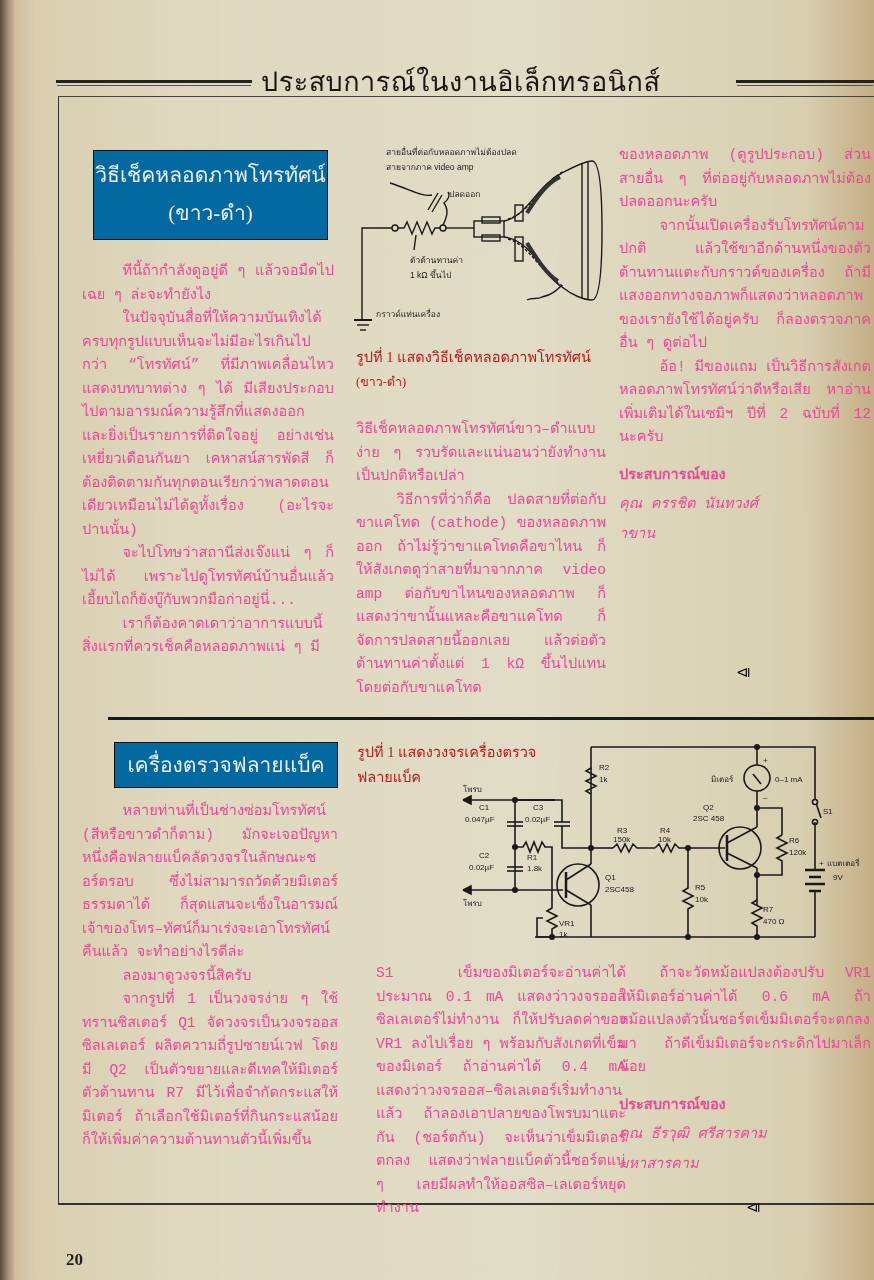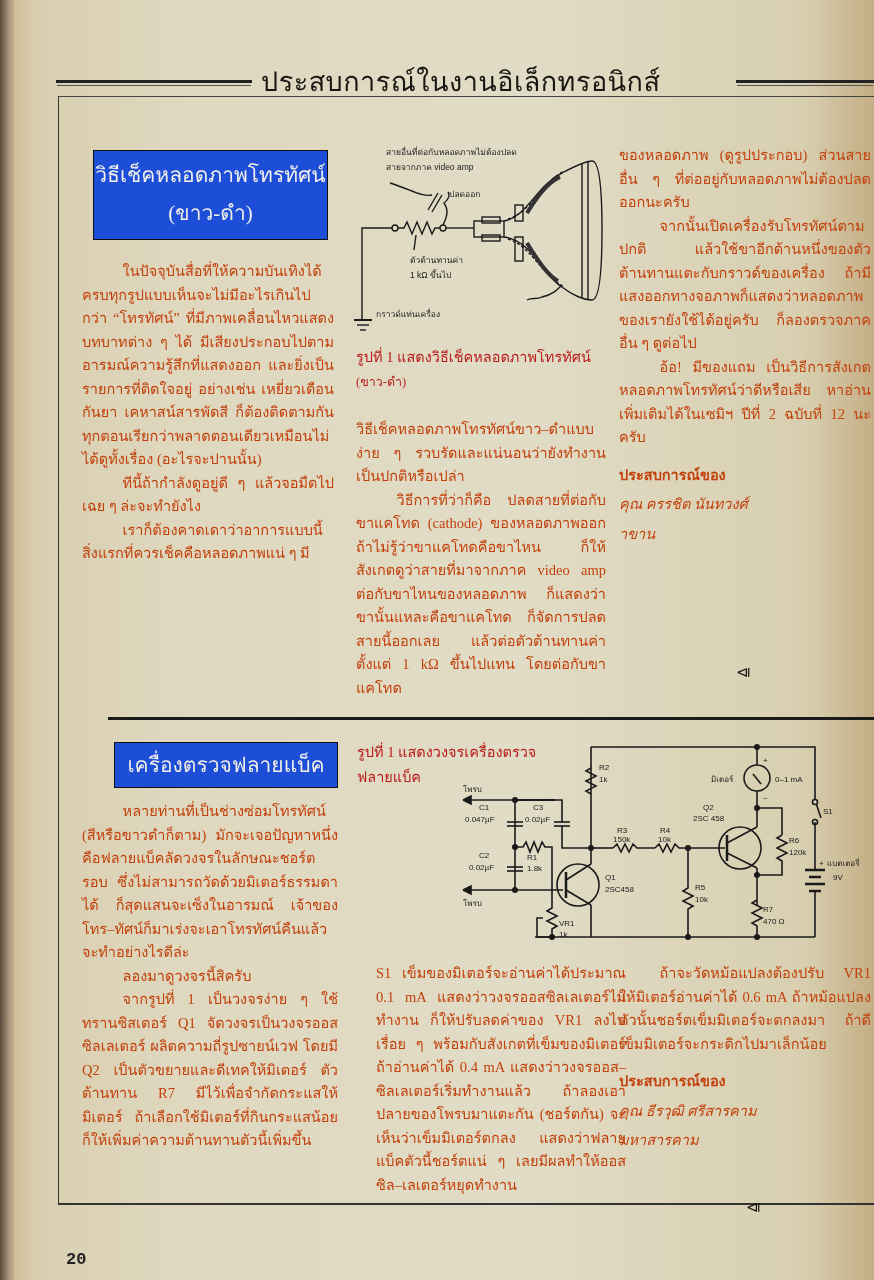--- a/index.html
+++ b/index.html
@@ -14,32 +14,32 @@
   .header .rule-l { position:absolute; left:0; top:22px; width:196px; height:3px; background:#222;
     box-shadow:0 4px 0 -1px #555; }
   .header .rule-r { position:absolute; left:680px; top:22px; width:138px; height:3px; background:#222;
     box-shadow:0 4px 0 -1px #555; }
   .header .title { position:absolute; left:205px; top:2px; font-size:27px; letter-spacing:0.5px;
     font-family:"DejaVu Sans", sans-serif; color:#1a1612; white-space:nowrap;text-align:right; }
   .frame { position:absolute; left:58px; top:96px; width:816px; height:1106px;
     border-left:1.5px solid #333; border-top:1.5px solid #444; border-bottom:2px solid #333; }
   .divider { position:absolute; left:108px; top:717px; width:766px; height:3px; background:#1a1a1a; }
 
-  .col { position:absolute; font-family:Liberation Serif, serif; font-size:14.5px; line-height:23.5px; color:#c2410c; }
+  .col { position:absolute; font-family:Liberation Mono, monospace; font-size:14.5px; line-height:23.5px; color:#ec4899; }
   .col p { margin:0; text-align:justify; }
   .col p.indent { text-indent:2.8em; }
-  .banner { background:#1d4ed8; color:#f2efe8; text-align:center; font-family:"Liberation Serif", serif;
+  .banner { background:#0369a1; color:#f2efe8; text-align:center; font-family:"Liberation Serif", serif;
     border:1px solid #111; }
   .banner .line { display:block; }
 
   .caption { font-family:"Liberation Serif", serif; font-size:14.5px; line-height:25px; color:#b91c1c; }
   .credit-h { font-weight:bold; margin-top:14px !important; }
   .credit-i { font-style:italic; margin-top:6px !important; }
   .end-mark { position:absolute; font-size:15px; color:#111; }
-  .page-num { position:absolute; left:66px; top:1250px; font-family:Liberation Mono, monospace;
+  .page-num { position:absolute; left:66px; top:1250px; font-family:Liberation Serif, serif;
     font-weight:bold; font-size:17px; color:#222; }
   svg text { font-family:"Liberation Sans", sans-serif; }
 </style>
 </head>
 <body>
 
 <div class="edge-left"></div>
 
 <div class="header">
   <div class="rule-l"></div>
@@ -48,22 +48,23 @@
 </div>
 
 <div class="frame"></div>
 
 <div class="banner" style="position:absolute; left:93px; top:150px; width:235px; height:90px; padding-top:4px; box-sizing:border-box;">
   <span class="line" style="font-size:21px; line-height:40px;">วิธีเช็คหลอดภาพโทรทัศน์</span>
   <span class="line" style="font-size:21px; line-height:36px;">(ขาว-ดำ)</span>
 </div>
 
 <div class="col" style="left:82px; top:260px; width:252px;">
+  <p class="indent">ทีนี้ถ้ากำลังดูอยู่ดี ๆ แล้วจอมืดไปเฉย ๆ ล่ะจะทำยังไง</p>
   <p class="indent">ในปัจจุบันสื่อที่ให้ความบันเทิงได้ครบทุกรูปแบบเห็นจะไม่มีอะไรเกินไปกว่า “โทรทัศน์” ที่มีภาพเคลื่อนไหวแสดงบทบาทต่าง ๆ ได้ มีเสียงประกอบไปตามอารมณ์ความรู้สึกที่แสดงออก และยิ่งเป็นรายการที่ติดใจอยู่ อย่างเช่น เหยี่ยวเดือนกันยา เคหาสน์สารพัดสี ก็ต้องติดตามกันทุกตอนเรียกว่าพลาดตอนเดียวเหมือนไม่ได้ดูทั้งเรื่อง (อะไรจะปานนั้น)</p>
-  <p class="indent">ทีนี้ถ้ากำลังดูอยู่ดี ๆ แล้วจอมืดไปเฉย ๆ ล่ะจะทำยังไง</p>
+  <p class="indent">จะไปโทษว่าสถานีส่งเจ๊งแน่ ๆ ก็ไม่ได้ เพราะไปดูโทรทัศน์บ้านอื่นแล้วเอี้ยบไถก็ยังบู๊กับพวกมือก่าอยู่นี่...</p>
   <p class="indent">เราก็ต้องคาดเดาว่าอาการแบบนี้สิ่งแรกที่ควรเช็คคือหลอดภาพแน่ ๆ มี</p>
 </div>
 
 <div style="position:absolute; left:352px; top:135px; width:255px; height:215px;">
   <svg width="255" height="215" viewBox="0 0 255 215">
     <g stroke="#1a1a1a" fill="none" stroke-width="1.4">
 
       <polyline points="10,185 10,93 40,93"></polyline>
       <line x1="2" y1="185" x2="20" y2="185" stroke-width="2"></line>
       <line x1="5" y1="190" x2="17" y2="190"></line>

